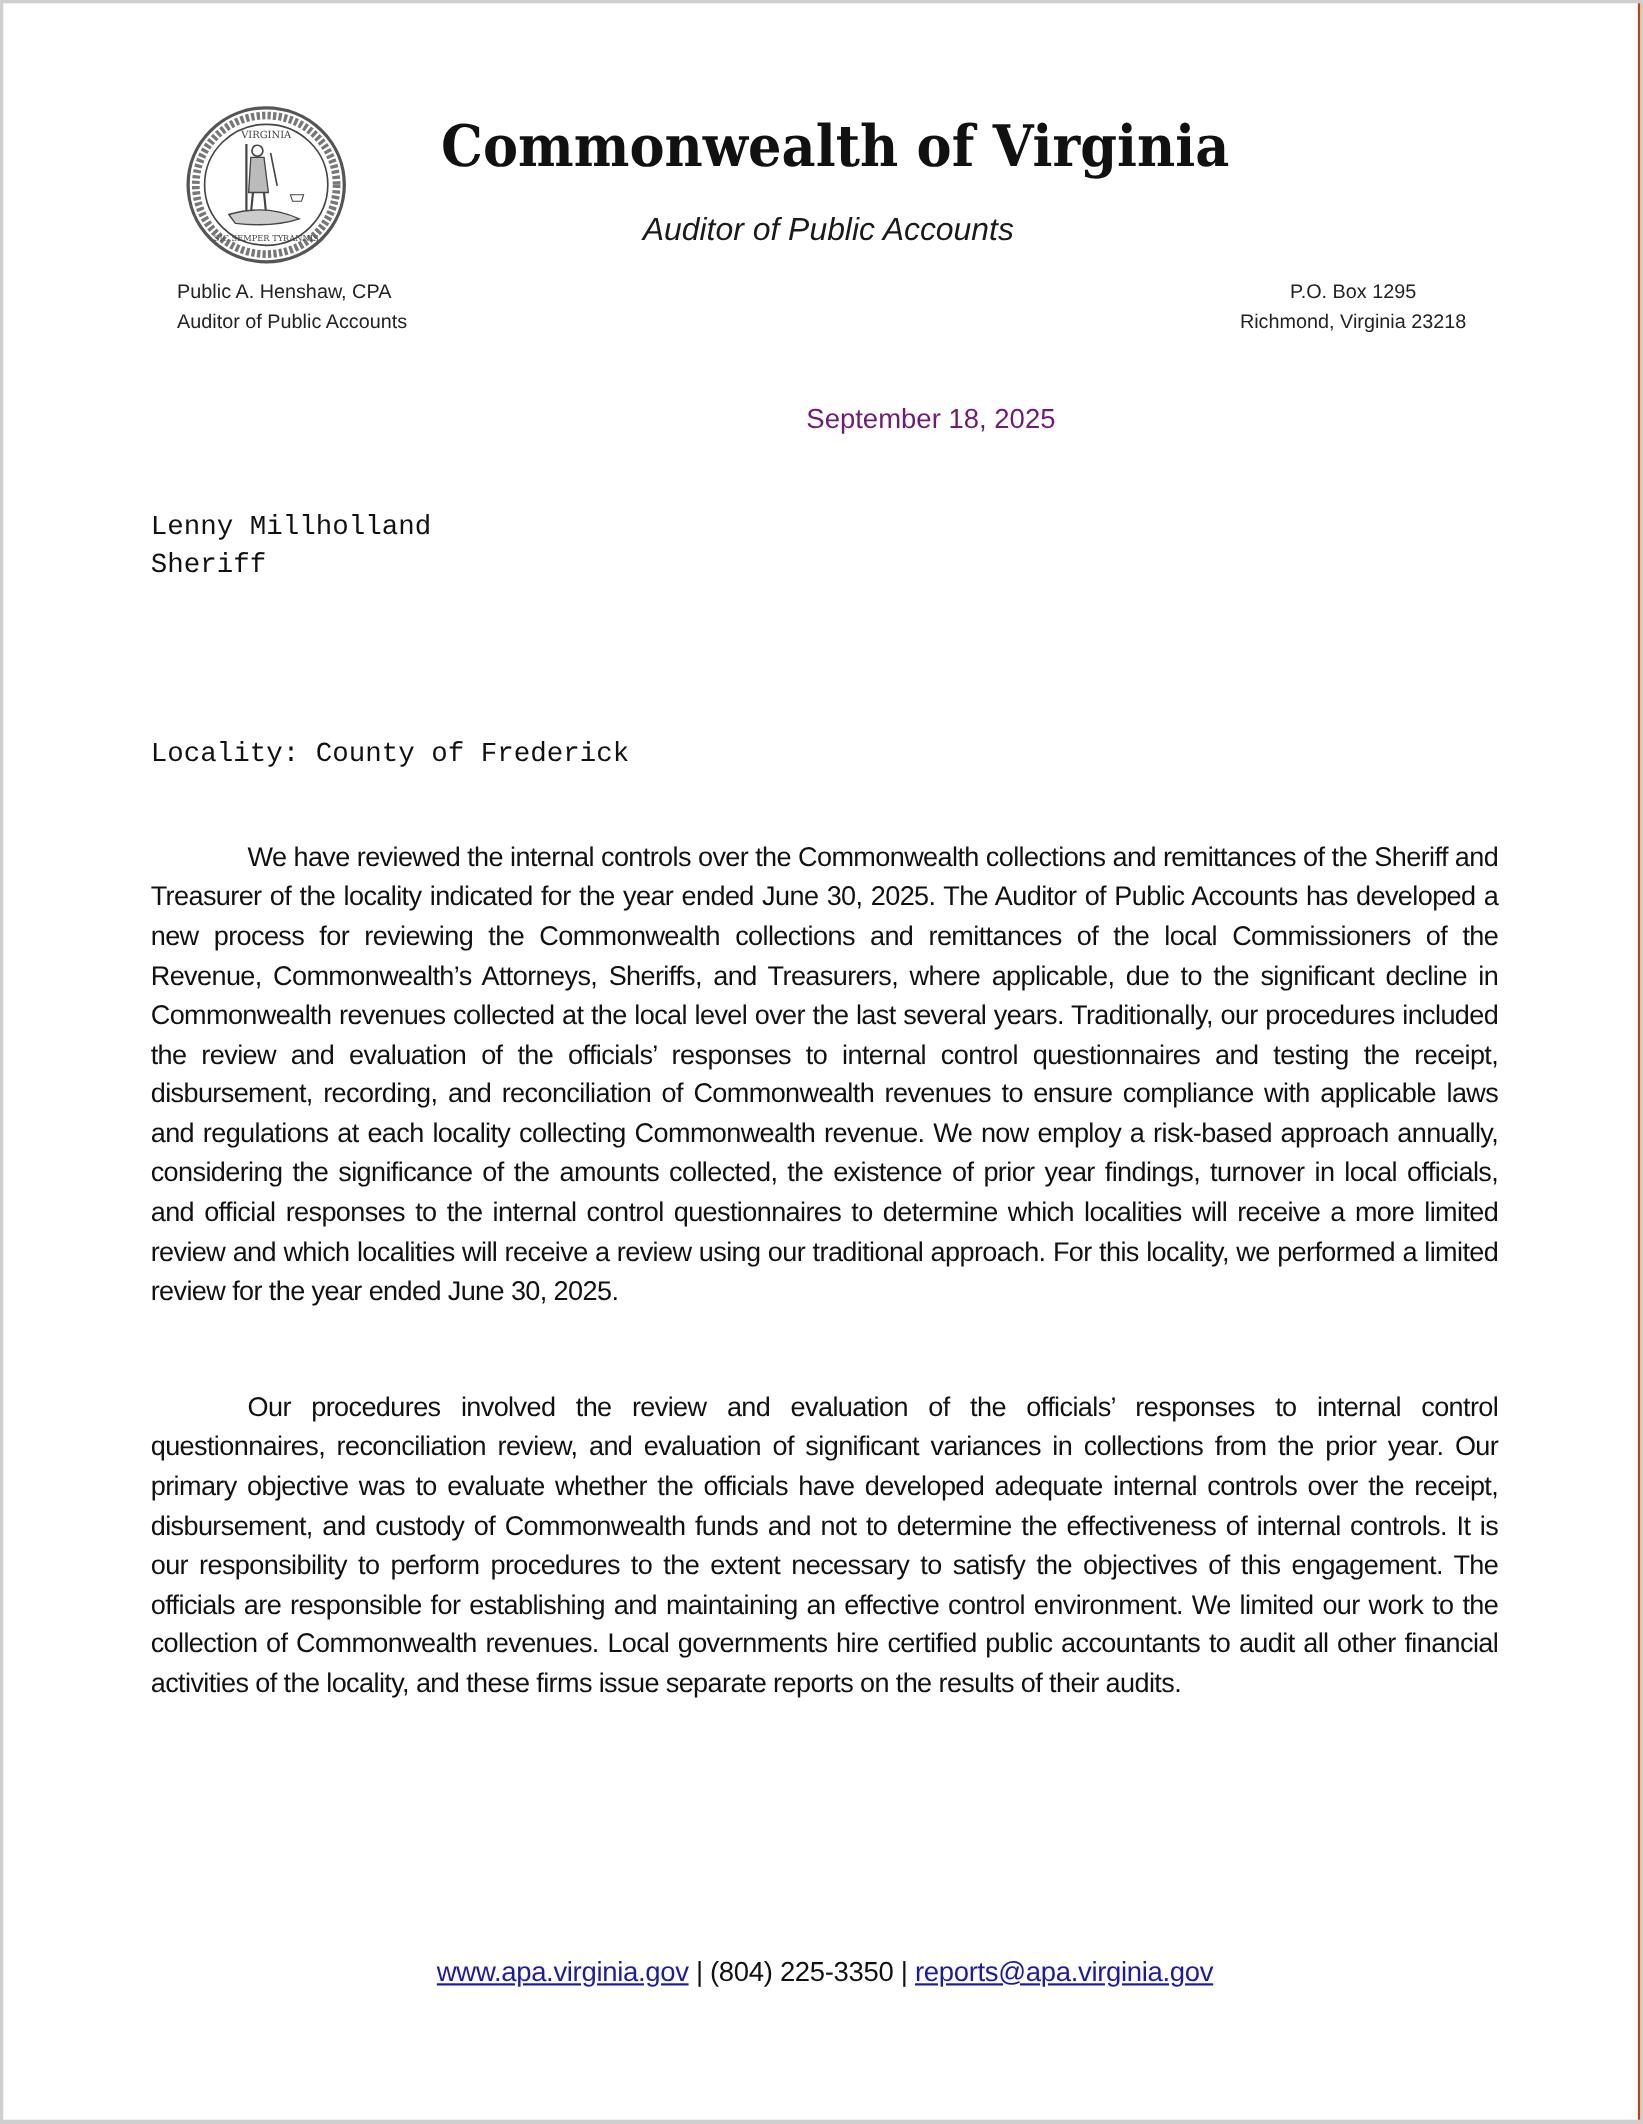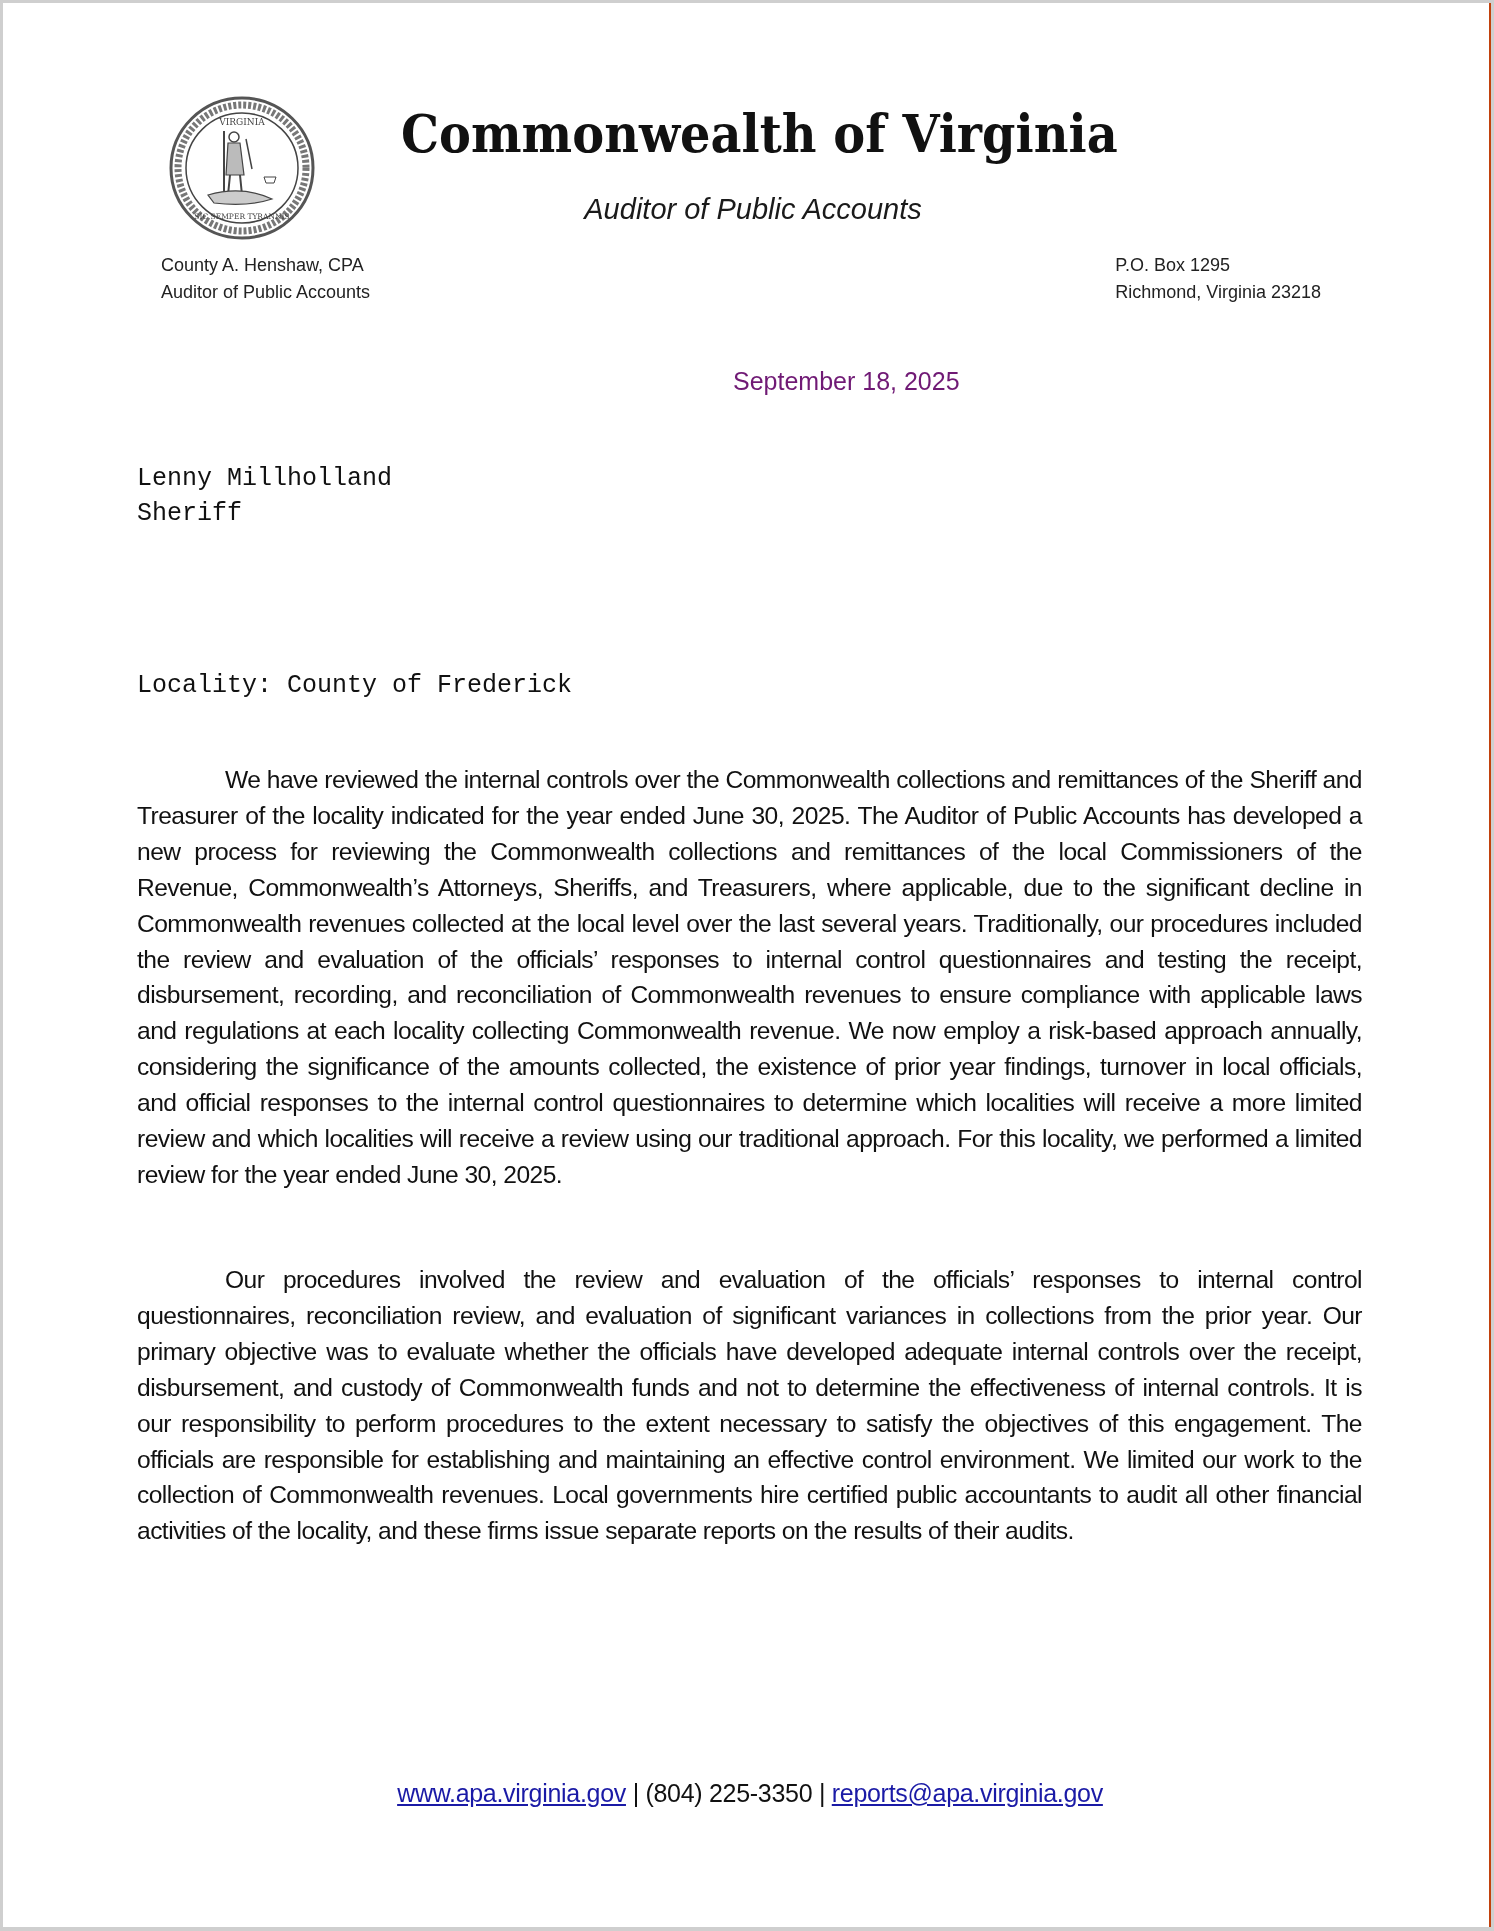--- a/index.html
+++ b/index.html
@@ -19,21 +19,21 @@
     position: absolute; left: 0; width: 1494px; top: 100px; text-align: center;
     font-family: "DejaVu Serif", serif; font-weight: bold; font-size: 52px;
     letter-spacing: 0px; color: #111; padding-left: 18px; box-sizing: border-box;
     transform: scaleX(0.92); transform-origin: 760px 0;
   }
   .subtitle {
     position: absolute; left: 0; width: 1494px; top: 190px; text-align: center;
     font-style: italic; font-size: 29px; color: #1a1a1a; padding-left: 6px; box-sizing: border-box;
   }
   .hdr-left { position: absolute; left: 158px; top: 249px; font-size: 18px; line-height: 27px; color: #222; }
-  .hdr-right { position: absolute; right: 168px; top: 249px; font-size: 18px; line-height: 27px; color: #222; text-align: left; }
+  .hdr-right { position: absolute; right: 156px; top: 249px; font-size: 18px; line-height: 27px; color: #222; text-align: center; }
   .date { position: absolute; left: 730px; top: 364px; font-size: 25px; color: #701a75; }
   .addr { position: absolute; left: 134px; font-size: 25px; line-height: 35px; color: #111; }
   .addr div { white-space: nowrap; font-family: Liberation Mono, monospace; }
   .body-para {
     position: absolute; left: 134px; width: 1225px; font-size: 24.6px; line-height: 35.9px;
     text-align: justify; color: #111; letter-spacing: -0.55px; word-spacing: 0px;
   }
   .indent { display: inline-block; width: 88px; }
   .footer {
     position: absolute; left: 0; width: 1494px; top: 1776px; text-align: center;
@@ -60,21 +60,21 @@
       <path d="M40 100 Q74 90 104 104 Q80 112 46 108 Z" fill="#ccc" stroke="#444" stroke-width="1.2"></path>
       <path d="M96 82 L108 82 L106 88 L98 88 Z" fill="none" stroke="#444" stroke-width="1"></path>
       <text x="74" y="124" font-size="7.5" text-anchor="middle" fill="#444" font-family="DejaVu Serif, serif">SIC SEMPER TYRANNIS</text>
     </svg>
   </div>
 
   <div class="title">Commonwealth of Virginia</div>
   <div class="subtitle">Auditor of Public Accounts</div>
 
   <div class="hdr-left">
-    <div>County A. Henshaw, CPA</div>
+    <div>Public A. Henshaw, CPA</div>
     <div>Auditor of Public Accounts</div>
   </div>
   <div class="hdr-right">
     <div>P.O. Box 1295</div>
     <div>Richmond, Virginia 23218</div>
   </div>
 
   <div class="date">September 18, 2025</div>
 
   <div class="addr" style="top:458px;">

